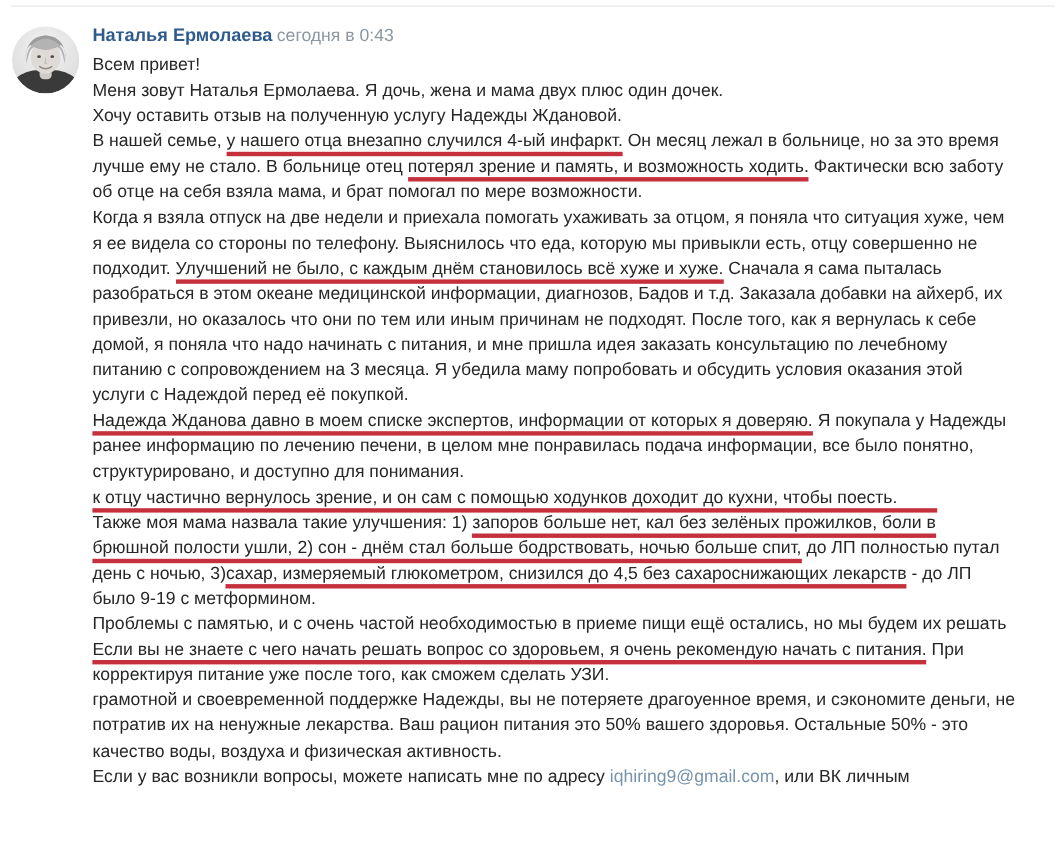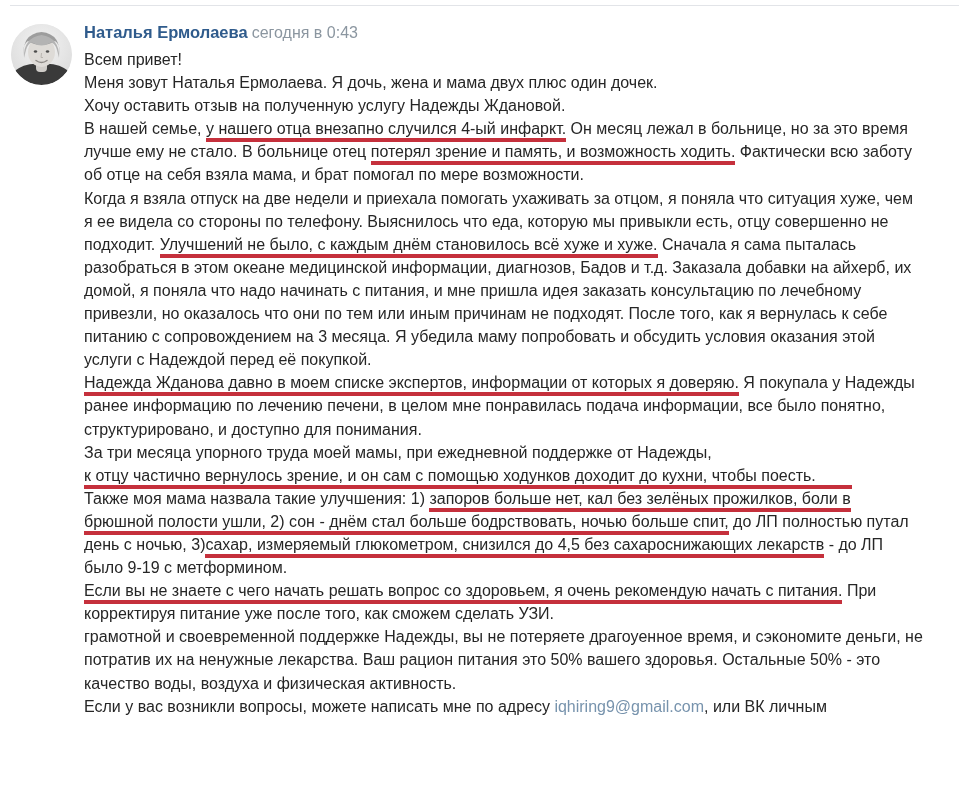--- a/index.html
+++ b/index.html
@@ -128,33 +128,33 @@
         <div class="line"><span>Всем привет!</span></div>
         <div class="line"><span>Меня зовут Наталья Ермолаева. Я дочь, жена и мама двух плюс один дочек.</span></div>
         <div class="line"><span>Хочу оставить отзыв на полученную услугу Надежды Ждановой.</span></div>
         <div class="line"><span>В нашей семье, </span><span class="u">у нашего отца внезапно случился 4-ый инфаркт.</span><span> Он месяц лежал в больнице, но за это время</span></div>
         <div class="line"><span>лучше ему не стало. В больнице отец </span><span class="u">потерял зрение и память, и возможность ходить.</span><span> Фактически всю заботу</span></div>
         <div class="line"><span>об отце на себя взяла мама, и брат помогал по мере возможности.</span></div>
         <div class="line"><span>Когда я взяла отпуск на две недели и приехала помогать ухаживать за отцом, я поняла что ситуация хуже, чем</span></div>
         <div class="line"><span>я ее видела со стороны по телефону. Выяснилось что еда, которую мы привыкли есть, отцу совершенно не</span></div>
         <div class="line"><span>подходит. </span><span class="u">Улучшений не было, с каждым днём становилось всё хуже и хуже.</span><span> Сначала я сама пыталась</span></div>
         <div class="line"><span>разобраться в этом океане медицинской информации, диагнозов, Бадов и т.д. Заказала добавки на айхерб, их</span></div>
+        <div class="line"><span>привезли, но оказалось что они по тем или иным причинам не подходят. После того, как я вернулась к себе</span></div>
         <div class="line"><span>домой, я поняла что надо начинать с питания, и мне пришла идея заказать консультацию по лечебному</span></div>
-        <div class="line"><span>привезли, но оказалось что они по тем или иным причинам не подходят. После того, как я вернулась к себе</span></div>
         <div class="line"><span>питанию с сопровождением на 3 месяца. Я убедила маму попробовать и обсудить условия оказания этой</span></div>
         <div class="line"><span>услуги с Надеждой перед её покупкой.</span></div>
         <div class="line"><span class="u">Надежда Жданова давно в моем списке экспертов, информации от которых я доверяю.</span><span> Я покупала у Надежды</span></div>
         <div class="line"><span>ранее информацию по лечению печени, в целом мне понравилась подача информации, все было понятно,</span></div>
         <div class="line"><span>структурировано, и доступно для понимания.</span></div>
-        <div class="line"><span>За три месяца упорного труда моей мамы, при ежедневной поддержке от Надежды,</span></div>
         <div class="line"><span class="u u-ext">к отцу частично вернулось зрение, и он сам с помощью ходунков доходит до кухни, чтобы поесть.</span></div>
         <div class="line"><span>Также моя мама назвала такие улучшения: 1) </span><span class="u">запоров больше нет, кал без зелёных прожилков, боли в</span></div>
         <div class="line"><span class="u">брюшной полости ушли, 2) сон - днём стал больше бодрствовать, ночью больше спит,</span><span> до ЛП полностью путал</span></div>
         <div class="line"><span>день с ночью, 3)</span><span class="u">сахар, измеряемый глюкометром, снизился до 4,5 без сахароснижающих лекарств</span><span> - до ЛП</span></div>
         <div class="line"><span>было 9-19 с метформином.</span></div>
+        <div class="line"><span>Проблемы с памятью, и с очень частой необходимостью в приеме пищи ещё остались, но мы будем их решать</span></div>
         <div class="line"><span class="u">Если вы не знаете с чего начать решать вопрос со здоровьем, я очень рекомендую начать с питания.</span><span> При</span></div>
         <div class="line"><span>корректируя питание уже после того, как сможем сделать УЗИ.</span></div>
         <div class="line"><span>грамотной и своевременной поддержке Надежды, вы не потеряете драгоуенное время, и сэкономите деньги, не</span></div>
         <div class="line"><span>потратив их на ненужные лекарства. Ваш рацион питания это 50% вашего здоровья. Остальные 50% - это</span></div>
         <div class="line"><span>качество воды, воздуха и физическая активность.</span></div>
         <div class="line"><span>Если у вас возникли вопросы, можете написать мне по адресу </span><a class="email">iqhiring9@gmail.com</a><span>, или ВК личным</span></div>
       </div>
   </div>
 </div>
 

